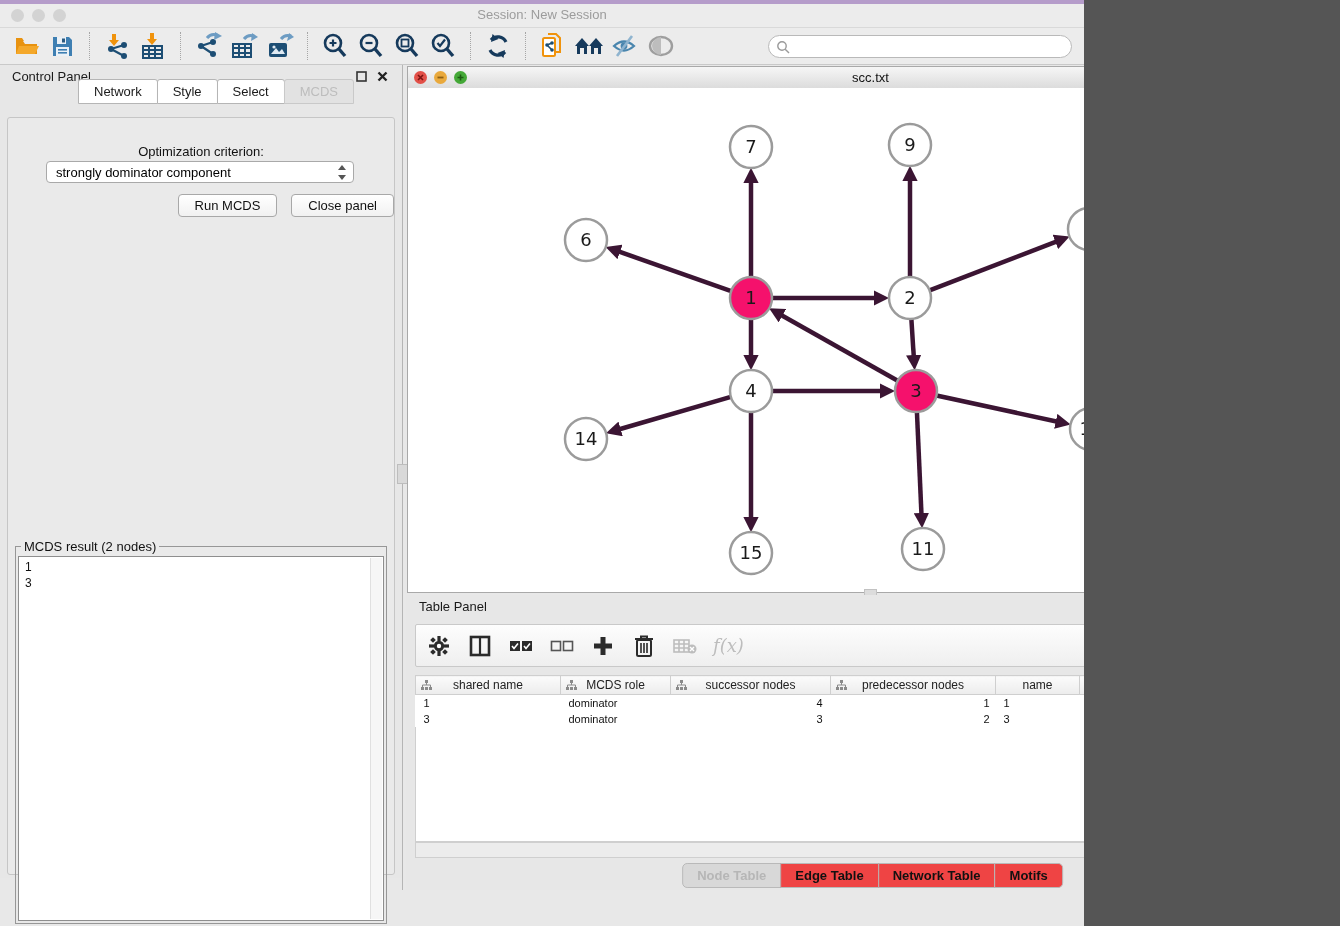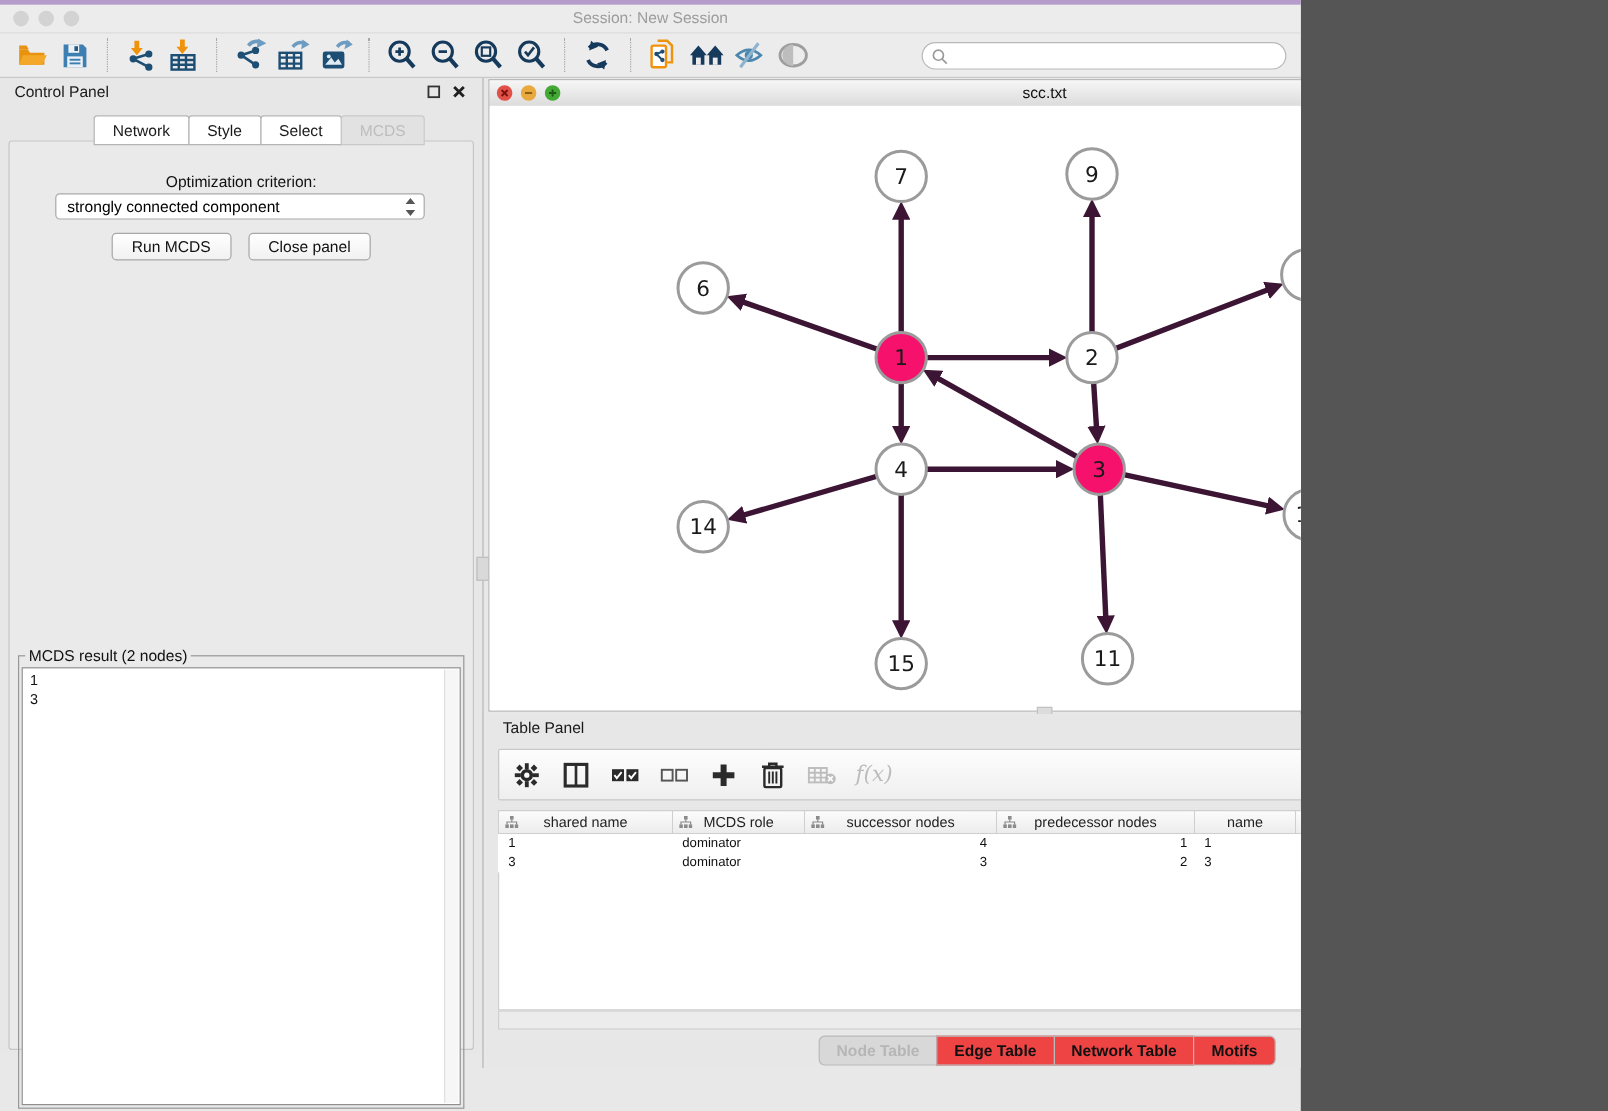--- a/index.html
+++ b/index.html
@@ -22,31 +22,31 @@
   .tb-btn{width:32px;height:32px;display:flex;align-items:center;justify-content:center;margin:0 2px;flex:0 0 auto;}
   .tb-sep{width:0;height:28px;border-left:1px dotted #a6a6a6;margin:0 9px;flex:0 0 auto;}
   .search-box{position:absolute;right:12px;top:7px;width:288px;height:21px;background:#fff;
               border:1px solid #b9b9b9;border-radius:12px;display:flex;align-items:center;padding:0 7px;}
   .search-box input{border:none;outline:none;flex:1;font-size:12px;font-family:"Liberation Sans",sans-serif;background:transparent;}
 
   
   .control-panel{position:absolute;left:0;top:65px;width:402px;height:813px;background:#e7e7e7;}
   .panel-head{position:absolute;top:4px;left:12px;font-size:13px;color:#1a1a1a;}
   .panel-ctrls{position:absolute;top:6px;right:14px;display:flex;gap:10px;align-items:center;}
-  .cp-tabs{position:absolute;top:31px;left:50%;transform:translateX(-50%);display:flex;z-index:2;padding-left:31px;}
+  .cp-tabs{position:absolute;top:14px;left:50%;transform:translateX(-50%);display:flex;z-index:2;padding-left:31px;}
   .cp-tab{padding:4px 15px;font-size:13px;background:#fff;border:1px solid #b5b5b5;margin-left:-1px;
           color:#1a1a1a;border-radius:3px 3px 0 0;}
   .cp-tab.selected{background:#e2e2e2;color:#bdbdbd;border-color:#c9c9c9;}
   .cp-body{position:absolute;left:7px;top:52px;width:386px;height:756px;background:#eaeaea;
            border:1px solid #c6c6c6;border-radius:3px;}
   .opt-label{position:absolute;top:26px;width:100%;text-align:center;font-size:13px;color:#111;}
   .criterion-select{position:absolute;left:38px;top:43px;width:308px;height:22px;background:#fff;
         border:1px solid #a9a9a9;border-radius:4px;display:flex;align-items:center;font-size:13px;padding-left:9px;box-sizing:border-box;}
   .criterion-select .stepper{position:absolute;right:6px;top:2px;}
-  .cp-buttons{position:absolute;top:76px;width:100%;display:flex;justify-content:center;gap:14px;}
+  .cp-buttons{position:absolute;top:76px;width:100%;display:flex;justify-content:flex-end;gap:14px;}
   .mac-btn{background:linear-gradient(#ffffff,#f1f1f1);border:1px solid #a8a8a8;border-radius:4px;
            font-size:13px;padding:3px 16px;color:#111;font-family:"Liberation Sans",sans-serif;}
   .mcds-result{position:absolute;left:7px;top:428px;width:370px;height:376px;border:1px solid #979797;}
   .mcds-legend{position:absolute;top:-8px;left:5px;background:#eaeaea;padding:0 3px;font-size:13px;color:#111;}
   .result-box{position:absolute;left:2px;top:9px;right:2px;bottom:2px;background:#fff;border:1px solid #8e8e8e;
               font-size:12px;color:#111;}
   .result-lines{padding:2px 0 0 6px;line-height:16px;}
   .result-scrollbar{position:absolute;top:1px;right:1px;bottom:1px;width:11px;background:#f6f6f6;border-left:1px solid #e0e0e0;}
 
   .v-splitter{position:absolute;left:402px;top:65px;width:1px;height:825px;background:#b5b5b5;}
@@ -280,21 +280,21 @@
     <div class="cp-tabs">
       <div class="cp-tab">Network</div>
       <div class="cp-tab">Style</div>
       <div class="cp-tab">Select</div>
       <div class="cp-tab selected">MCDS</div>
     </div>
 
     <div class="cp-body">
       <div class="opt-label">Optimization criterion:</div>
       <div class="criterion-select">
-        <span>strongly connected component</span>
+        <span>strongly dominator component</span>
         <svg class="stepper" width="10" height="17" viewBox="0 0 10 17">
           <path d="M5 1 L9 6 L1 6 Z" fill="#555"></path>
           <path d="M5 16 L9 11 L1 11 Z" fill="#555"></path>
         </svg>
       </div>
       <div class="cp-buttons">
         <button class="mac-btn">Run MCDS</button>
         <button class="mac-btn">Close panel</button>
       </div>
 

